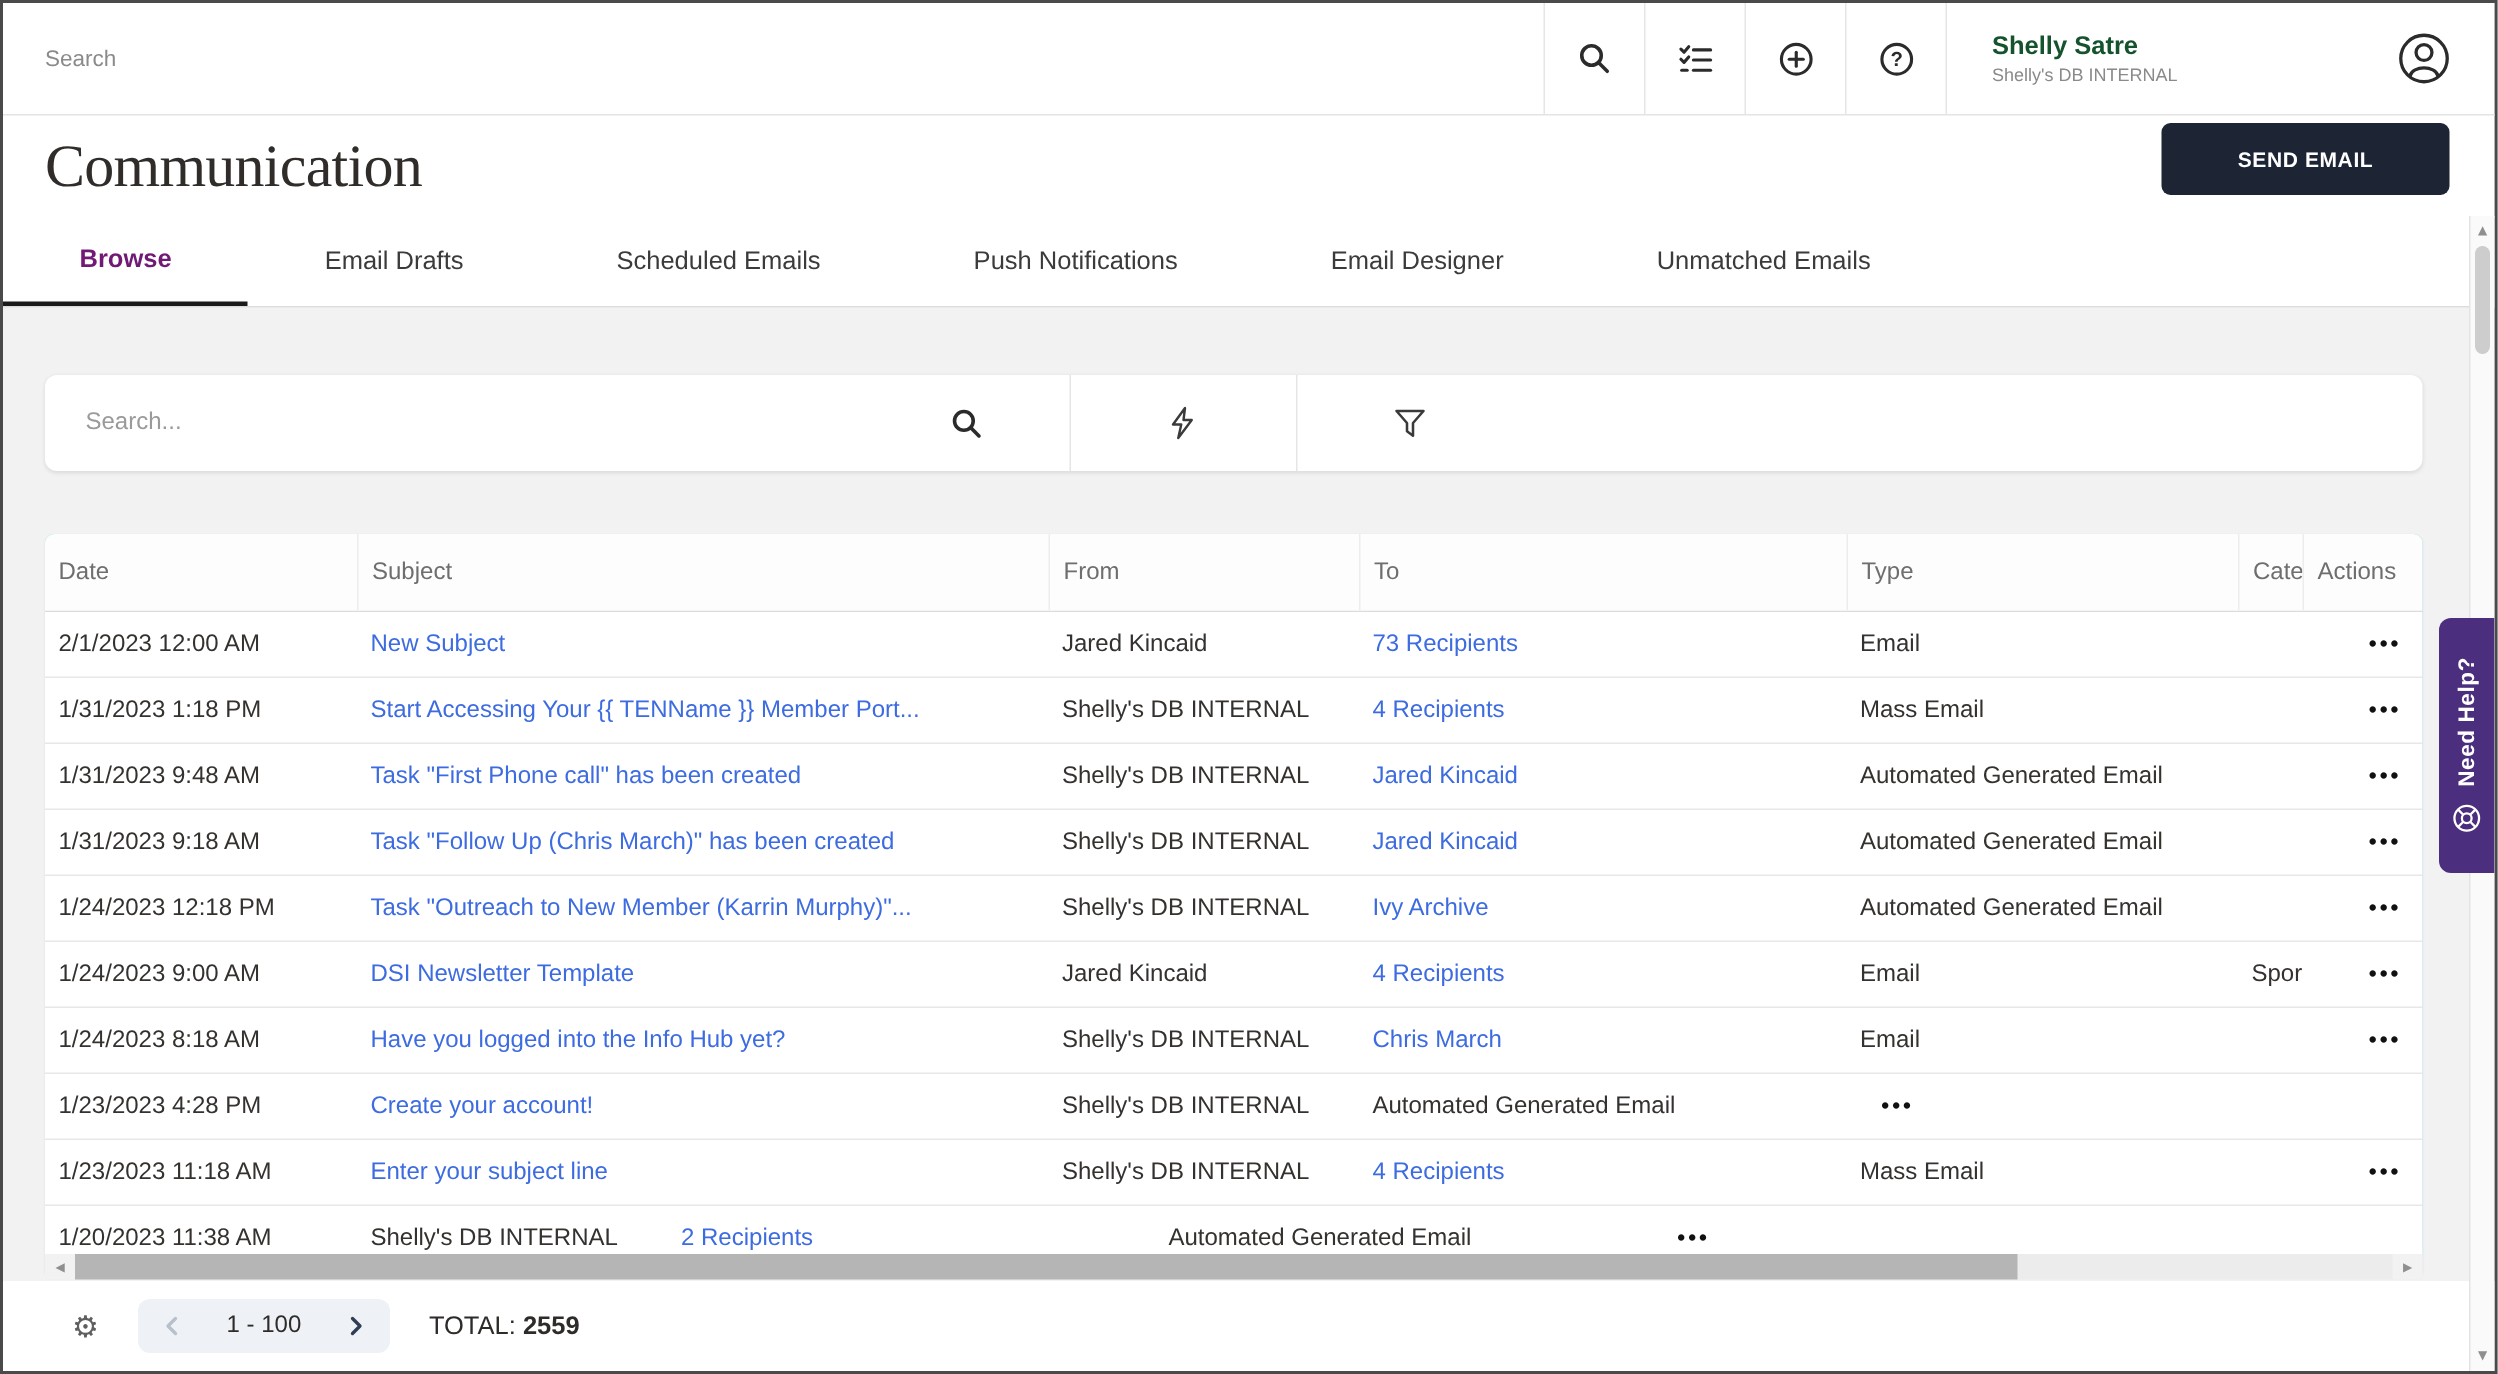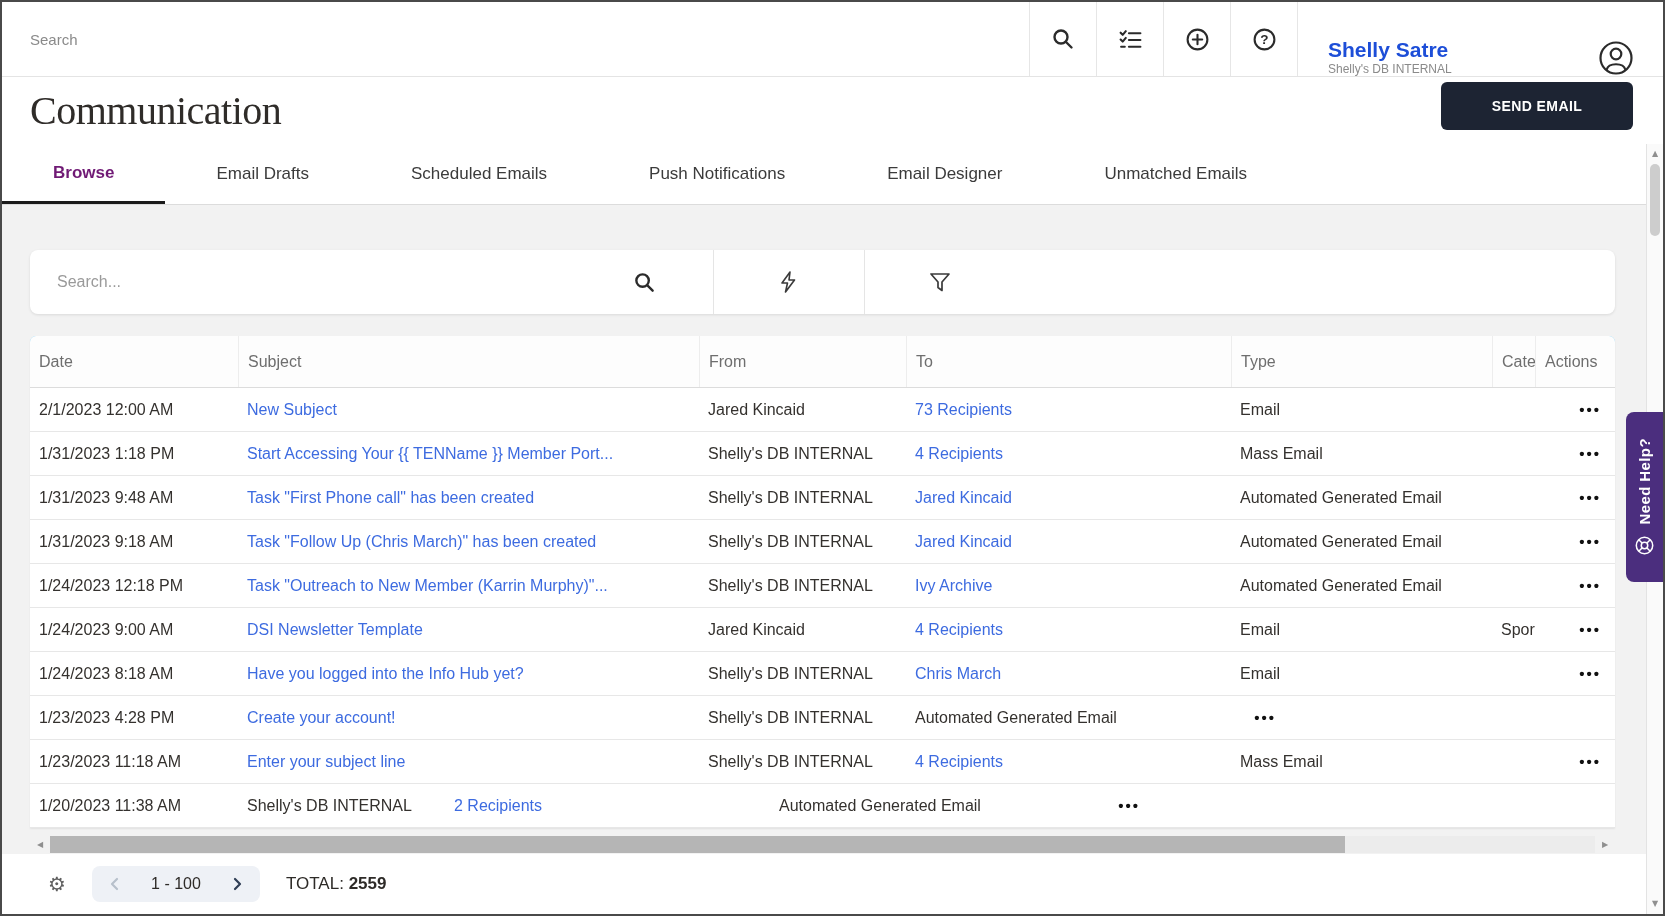--- a/index.html
+++ b/index.html
@@ -3,30 +3,30 @@
 <meta charset="utf-8">
 <style>
   html,body{margin:0;padding:0;background:#888;}
   .window{position:relative;width:1665px;height:916px;box-sizing:border-box;border:2px solid #4a4a4a;
     background:#f2f2f2;overflow:hidden;font-family:"Liberation Sans",sans-serif;}
   svg{display:block;}
   .icon{color:#2b2b2b;}
 
   
   .topbar{position:absolute;top:0;left:0;right:0;height:74px;background:#fff;border-bottom:1px solid #e4e4e4;
-    display:flex;align-items:flex-end;z-index:3;}
+    display:flex;align-items:center;z-index:3;}
   .global-search{flex:1;height:100%;border:0;outline:none;background:transparent;font-size:15px;
     padding:0 0 0 28px;color:#444;font-family:"Liberation Sans",sans-serif;}
   .global-search::placeholder{color:#8a8a8a;}
   .tb-icons{display:flex;height:100%;}
   .tb-icon{width:66px;height:100%;display:flex;align-items:center;justify-content:center;
     border-left:1px solid #e6e6e6;cursor:pointer;}
   .tb-icon.last{border-right:1px solid #e6e6e6;}
   .user-block{width:270px;box-sizing:border-box;padding-left:30px;cursor:pointer;}
-  .user-name{font-size:21px;font-weight:700;color:#1d4ed8;line-height:20px;}
+  .user-name{font-size:17px;font-weight:700;color:#14532d;line-height:20px;}
   .user-org{font-size:12px;color:#8a8a8a;margin-top:2px;}
   .avatar-wrap{width:95px;display:flex;justify-content:center;}
 
   
   .title-row{position:absolute;top:74px;left:0;right:0;height:68px;background:#fff;border-bottom:1px solid #e6e6e6;
     display:flex;align-items:center;z-index:2;}
   .page-title{margin:0 0 0 28px;font-size:40px;font-weight:400;color:#2f2c29;letter-spacing:-0.5px;font-family:Liberation Serif, serif;}
   .send-email-btn{position:absolute;right:30px;top:6px;width:192px;height:48px;background:#1d2433;color:#fff;
     border:0;border-radius:6px;font-size:14px;font-weight:700;letter-spacing:0.4px;cursor:pointer;
     font-family:"Liberation Sans",sans-serif;}
@@ -42,21 +42,21 @@
   .search-card{position:absolute;left:28px;top:248px;width:1585px;height:64px;background:#fff;border-radius:8px;
     box-shadow:0 1px 3px rgba(0,0,0,0.10);display:flex;align-items:center;z-index:1;gap:39px;}
   .grid-search-input{width:518px;height:100%;border:0;outline:none;background:transparent;font-size:16px;
     padding:0 0 0 27px;color:#444;font-family:"Liberation Sans",sans-serif;}
   .grid-search-input::placeholder{color:#9a9a9a;}
   .sc-iconbtn{width:72px;height:100%;display:flex;align-items:center;justify-content:center;cursor:pointer;}
   .sc-iconbtn.mag{width:60px;}
   .vline{width:1px;height:100%;background:#e5e5e5;}
 
   
-  .table-card{position:absolute;left:28px;top:334px;width:1585px;background:#7dd3fc;border-radius:6px 6px 0 0;
+  .table-card{position:absolute;left:28px;top:354px;width:1585px;background:#7dd3fc;border-radius:6px 6px 0 0;
     box-shadow:0 1px 2px rgba(0,0,0,0.07);}
   .thead{display:flex;height:51px;background:#fdfdfd;border-bottom:1px solid #dcdcdc;border-radius:6px 6px 0 0;}
   .th{display:flex;align-items:center;box-sizing:border-box;padding-left:9px;font-size:16px;color:#6e6e6e;
     white-space:nowrap;overflow:hidden;border-left:1px solid #ededed;cursor:pointer;}
   .th:first-child{border-left:0;}
   .tr{display:flex;height:43px;border-bottom:1px solid #e7e7e7;background:#fff;}
   .td{display:flex;align-items:center;box-sizing:border-box;padding-left:9px;font-size:16px;color:#34312e;
     white-space:nowrap;overflow:hidden;}
   .td .link{color:#3d6be0;cursor:pointer;}
   .td.actions{justify-content:flex-end;padding-right:14px;}

